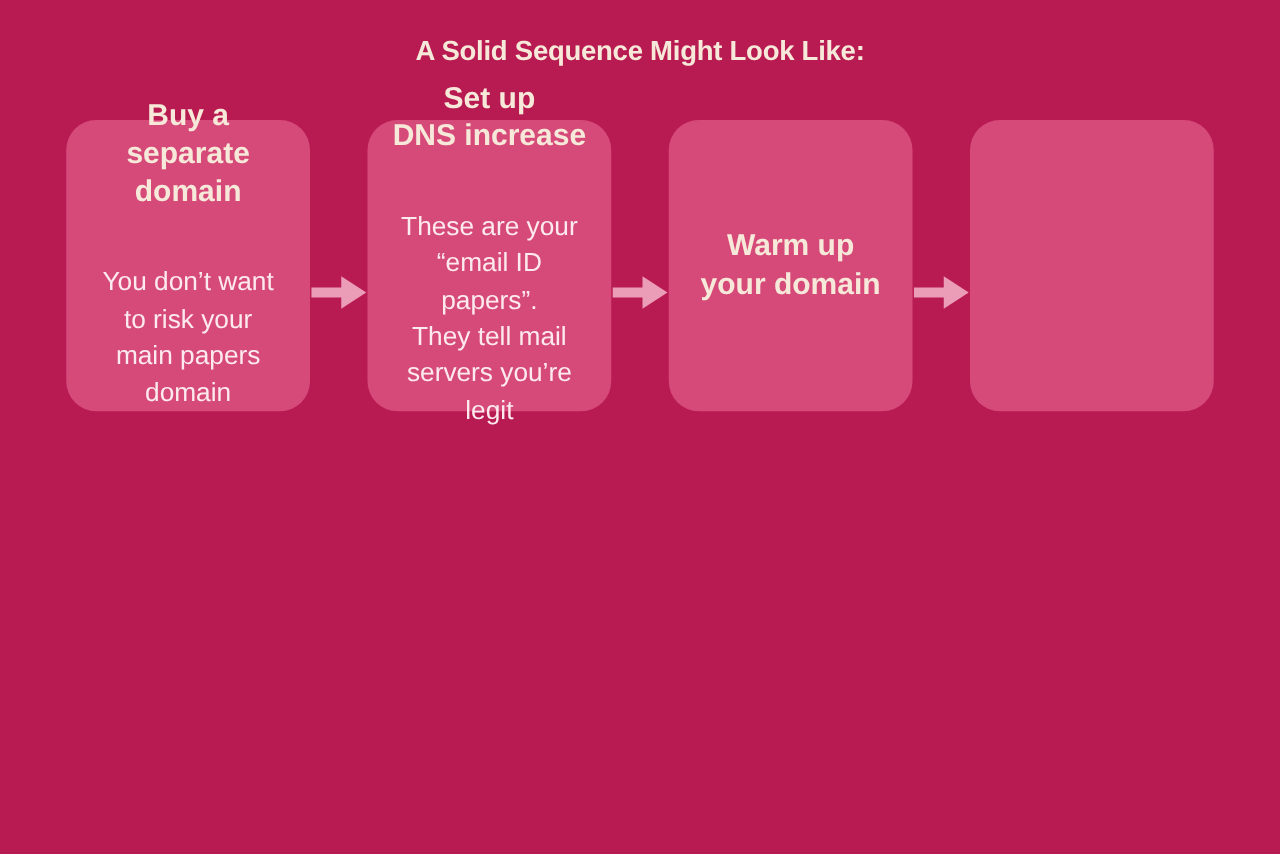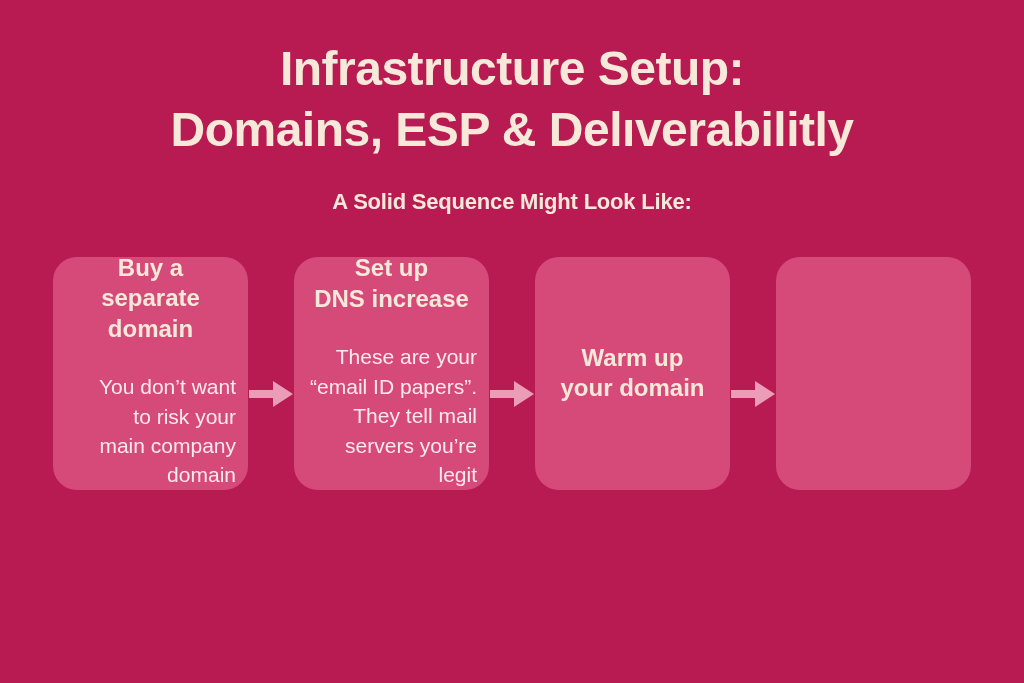--- a/index.html
+++ b/index.html
@@ -58,22 +58,22 @@
   .card-title {
     margin: 0;
     text-align: center;
     color: #f7e9d9;
     font-size: 24px;
     font-weight: bold;
     line-height: 1.27;
     white-space: pre-line;
   }
   .card-body {
-    margin: 4px;
-    text-align: right;
+    margin: 18px;
+    text-align: center;
     color: #fdeaee;
     font-size: 21px;
     font-weight: normal;
     line-height: 1.4;
     white-space: pre-line;
   }
   .gap {
     width: 46px;
     height: 297px;
     display: flex;
@@ -85,34 +85,32 @@
     transform: translateY(-11px);
     display: block;
   }
   .arrow-svg * { fill: #eb9cb6; }
 </style>
 </head>
 <body>
 
 <div class="page">
 
-  <h1 class="title">Infrastructure Setup:
-Domains, ESP &amp; Delıverabilitly</h1>
 
   <h2 class="subtitle">A Solid Sequence Might Look Like:</h2>
 
   <div class="row">
 
     <div class="card">
       <h3 class="card-title">Buy a
 separate
 domain</h3>
       <p class="card-body">You don’t want
 to risk your
-main company
+main papers
 domain</p>
     </div>
 
     <div class="gap">
       <svg class="arrow-svg" width="44" height="34" viewBox="0 0 44 34" xmlns="http://www.w3.org/2000/svg">
         <rect x="0" y="13" width="26" height="8"></rect>
         <polygon points="24,4 44,17 24,30"></polygon>
       </svg>
     </div>
 

